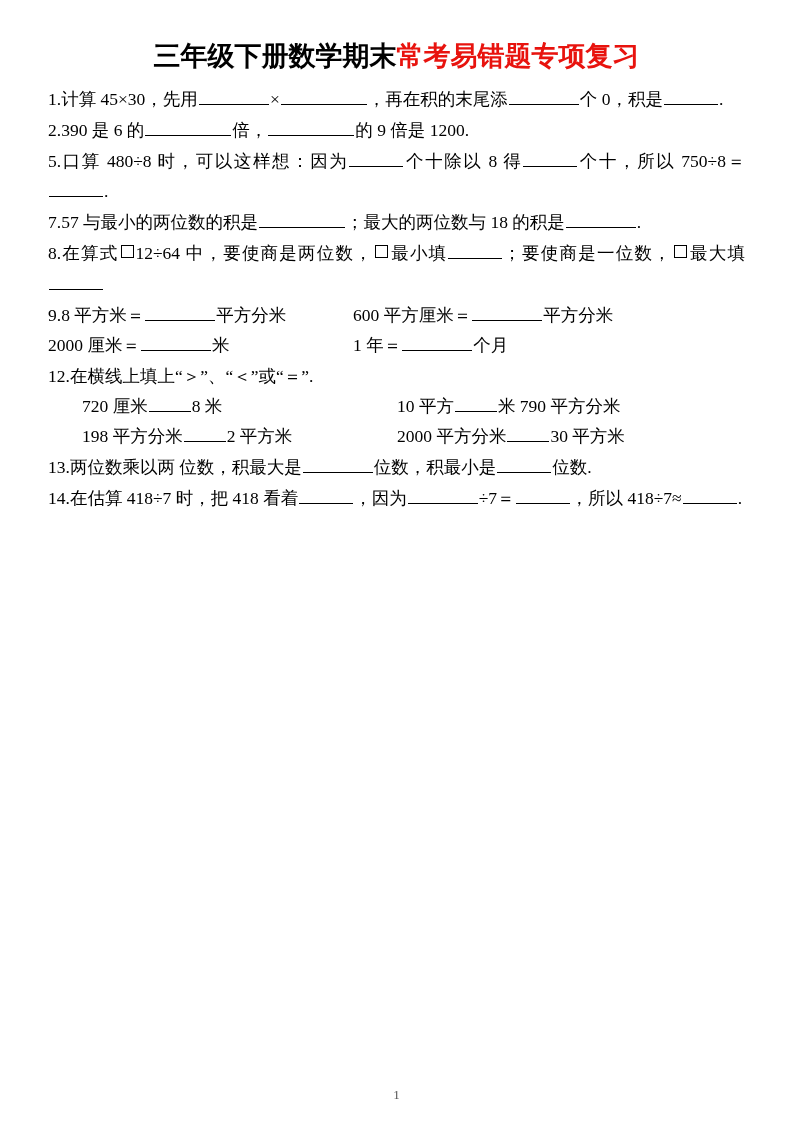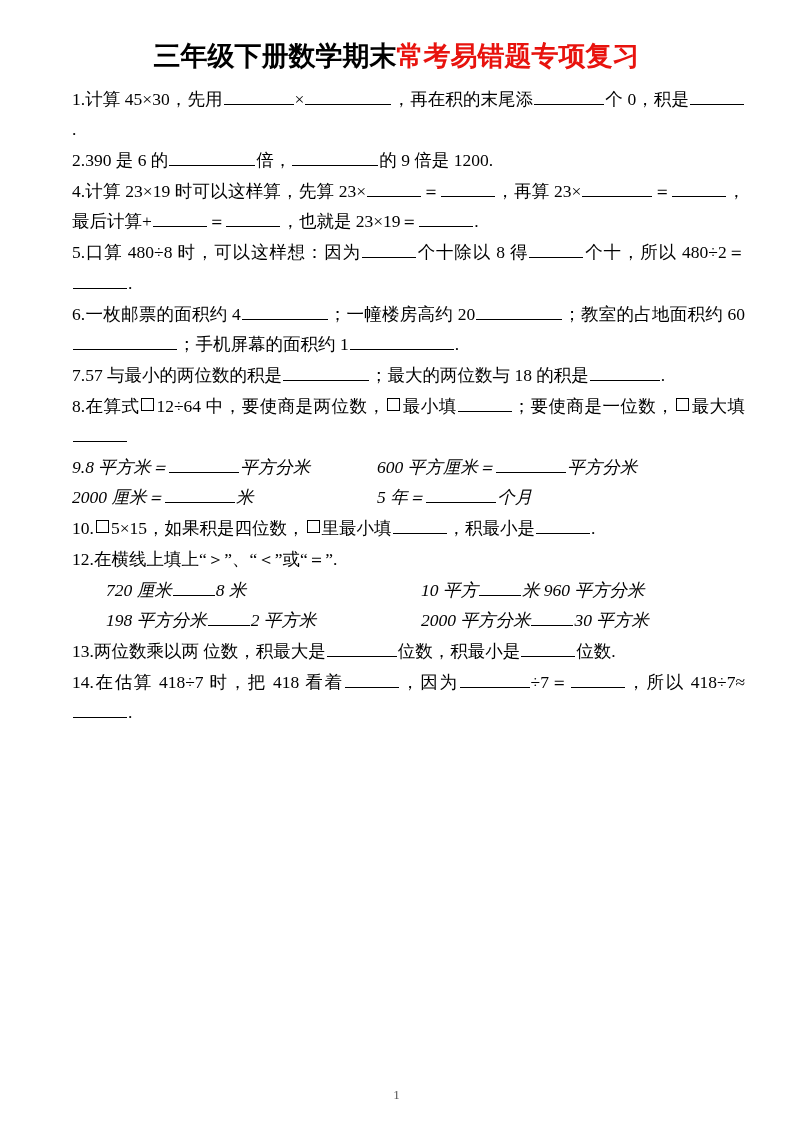--- a/index.html
+++ b/index.html
@@ -31,21 +31,20 @@
     margin: 8px 0 10px 0;
     letter-spacing: 0px;
     white-space: nowrap;
   }
   .title .black { color: #000000; }
   .title .red { color: #e8130e; }
 
   .qlist {
     font-size: 17.5px;
     line-height: 1.72;
-    margin-left: 24px;
   }
   .q {
     margin: 0 0 1px 0;
     text-align: justify;
     text-justify: inter-ideograph;
   }
   .blank {
     display: inline-block;
     border-bottom: 1px solid #000;
     vertical-align: baseline;
@@ -63,21 +62,20 @@
     height: 11px;
     border: 1.2px solid #000;
     margin: 0 2px;
     vertical-align: baseline;
     position: relative;
     top: -1px;
   }
   .row2 {
     display: block;
     white-space: nowrap;
-    font-style: italic;
   }
   .c1 { display: inline-block; width: 305px; }
   .c1b { display: inline-block; width: 315px; }
   .c2 { display: inline-block; }
   .indent { display:inline-block; width: 34px; }
   .footer {
     position: absolute;
     left: 0;
     bottom: 18px;
     width: 793px;
@@ -99,58 +97,49 @@
 
     <div class="q">
       <span>1.计算 45×30，先用</span><span class="blank b-l"></span><span>×</span><span class="blank b-xl"></span><span>，再在积的末尾添</span><span class="blank b-l"></span><span>个 0，积是</span><span class="blank b-m"></span><span>.</span>
     </div>
 
     <div class="q">
       <span>2.390 是 6 的</span><span class="blank b-xl"></span><span>倍，</span><span class="blank b-xl"></span><span>的 9 倍是 1200.</span>
     </div>
 
 
+
     <div class="q">
-      <span>4.计算 23×19 时可以这样算，先算 23×</span><span class="blank b-m"></span><span>＝</span><span class="blank b-m"></span><span>，再算 23×</span><span class="blank b-l"></span><span>＝</span><span class="blank b-m"></span><span>，最后计算+</span><span class="blank b-m"></span><span>＝</span><span class="blank b-m"></span><span>，也就是 23×19＝</span><span class="blank b-m"></span><span>.</span>
+      <span>5.口算 480÷8 时，可以这样想：因为</span><span class="blank b-m"></span><span>个十除以 8 得</span><span class="blank b-m"></span><span>个十，所以 750÷8＝</span><span class="blank b-m"></span><span>.</span>
     </div>
 
-    <div class="q">
-      <span>5.口算 480÷8 时，可以这样想：因为</span><span class="blank b-m"></span><span>个十除以 8 得</span><span class="blank b-m"></span><span>个十，所以 480÷2＝</span><span class="blank b-m"></span><span>.</span>
-    </div>
-
-    <div class="q">
-      <span>6.一枚邮票的面积约 4</span><span class="blank b-xl"></span><span>；一幢楼房高约 20</span><span class="blank b-xl"></span><span>；教室的占地面积约 60</span><span class="blank b-xxl"></span><span>；手机屏幕的面积约 1</span><span class="blank b-xxl"></span><span>.</span>
-    </div>
 
     <div class="q">
       <span>7.57 与最小的两位数的积是</span><span class="blank b-xl"></span><span>；最大的两位数与 18 的积是</span><span class="blank b-l"></span><span>.</span>
     </div>
 
     <div class="q">
       <span>8.在算式</span><span class="sq"></span><span>12÷64 中，要使商是两位数，</span><span class="sq"></span><span>最小填</span><span class="blank b-m"></span><span>；要使商是一位数，</span><span class="sq"></span><span>最大填</span><span class="blank b-m"></span>
     </div>
 
     <div class="q">
       <div class="row2">
         <span class="c1"><span>9.8 平方米＝</span><span class="blank b-l"></span><span>平方分米</span></span><span class="c2"><span>600 平方厘米＝</span><span class="blank b-l"></span><span>平方分米</span></span>
       </div>
       <div class="row2">
-        <span class="c1"><span>2000 厘米＝</span><span class="blank b-l"></span><span>米</span></span><span class="c2"><span>5 年＝</span><span class="blank b-l"></span><span>个月</span></span>
+        <span class="c1"><span>2000 厘米＝</span><span class="blank b-l"></span><span>米</span></span><span class="c2"><span>1 年＝</span><span class="blank b-l"></span><span>个月</span></span>
       </div>
     </div>
 
-    <div class="q">
-      <span>10.</span><span class="sq"></span><span>5×15，如果积是四位数，</span><span class="sq"></span><span>里最小填</span><span class="blank b-m"></span><span>，积最小是</span><span class="blank b-m"></span><span>.</span>
-    </div>
 
 
     <div class="q">
       <div>12.在横线上填上“＞”、“＜”或“＝”.</div>
       <div class="row2">
-        <span class="indent"></span><span class="c1b"><span>720 厘米</span><span class="blank b-s"></span><span>8 米</span></span><span class="c2"><span>10 平方</span><span class="blank b-s"></span><span>米 960 平方分米</span></span>
+        <span class="indent"></span><span class="c1b"><span>720 厘米</span><span class="blank b-s"></span><span>8 米</span></span><span class="c2"><span>10 平方</span><span class="blank b-s"></span><span>米 790 平方分米</span></span>
       </div>
       <div class="row2">
         <span class="indent"></span><span class="c1b"><span>198 平方分米</span><span class="blank b-s"></span><span>2 平方米</span></span><span class="c2"><span>2000 平方分米</span><span class="blank b-s"></span><span>30 平方米</span></span>
       </div>
     </div>
 
     <div class="q">
       <span>13.两位数乘以两 位数，积最大是</span><span class="blank b-l"></span><span>位数，积最小是</span><span class="blank b-m"></span><span>位数.</span>
     </div>
 

